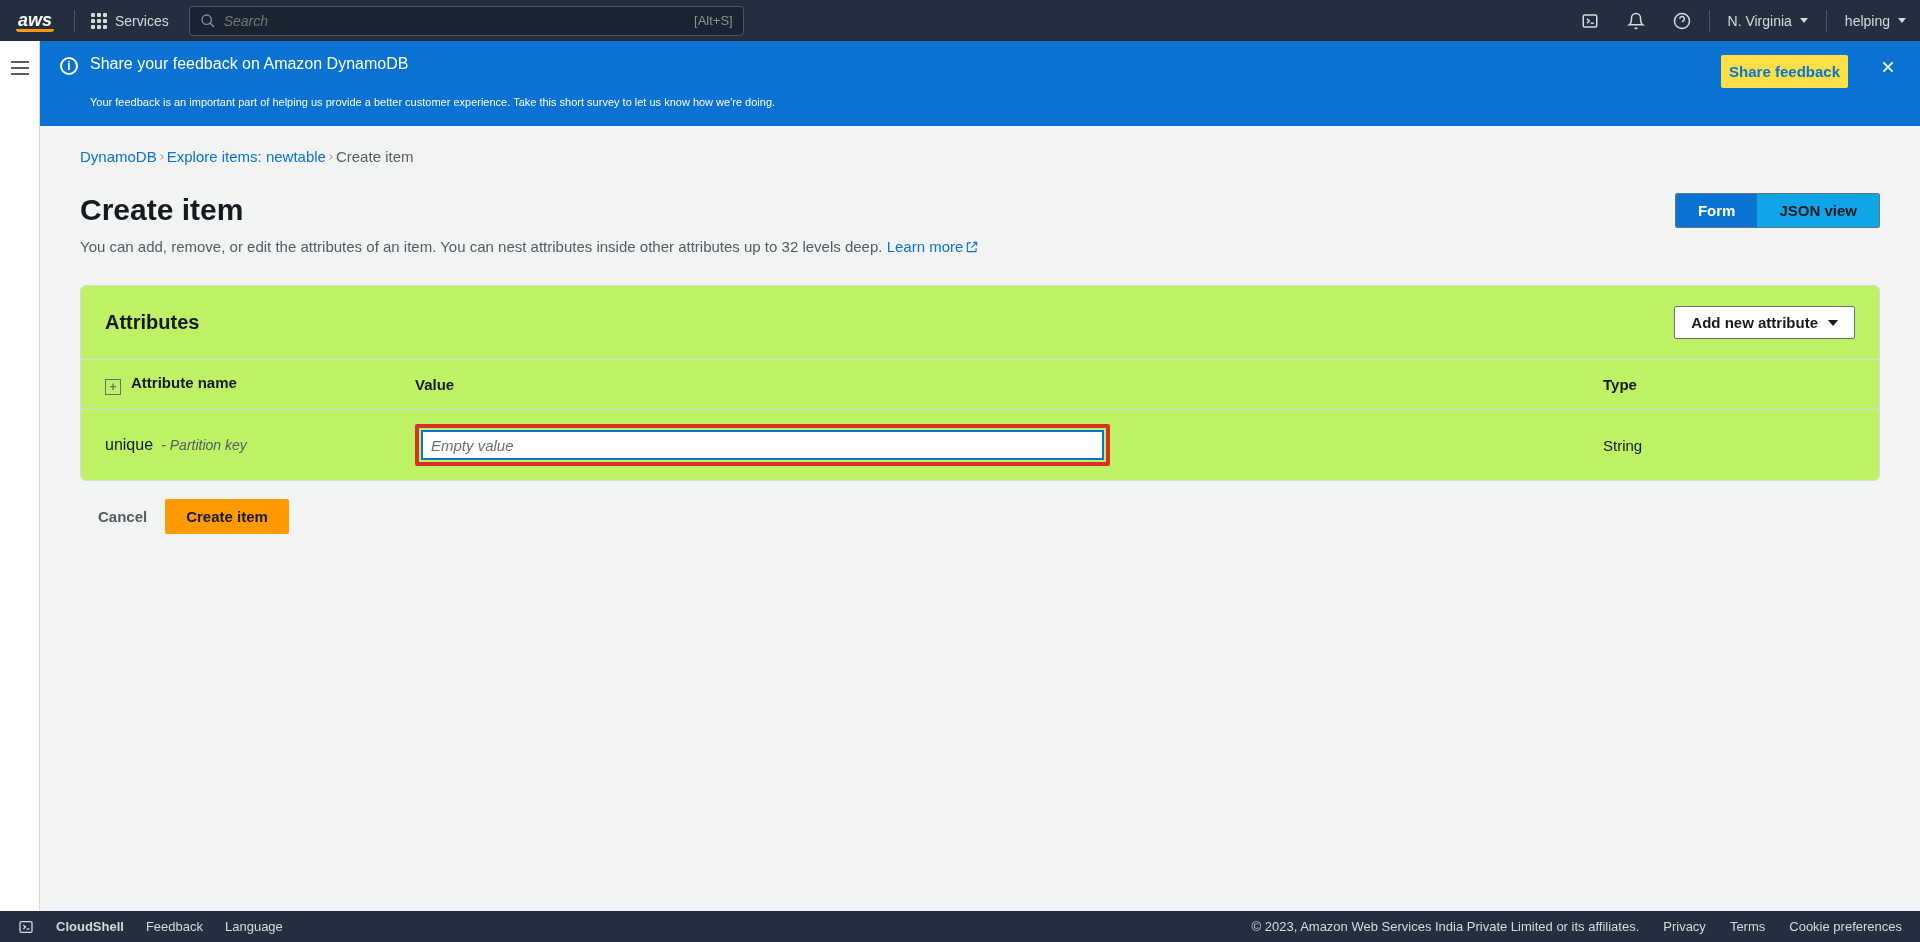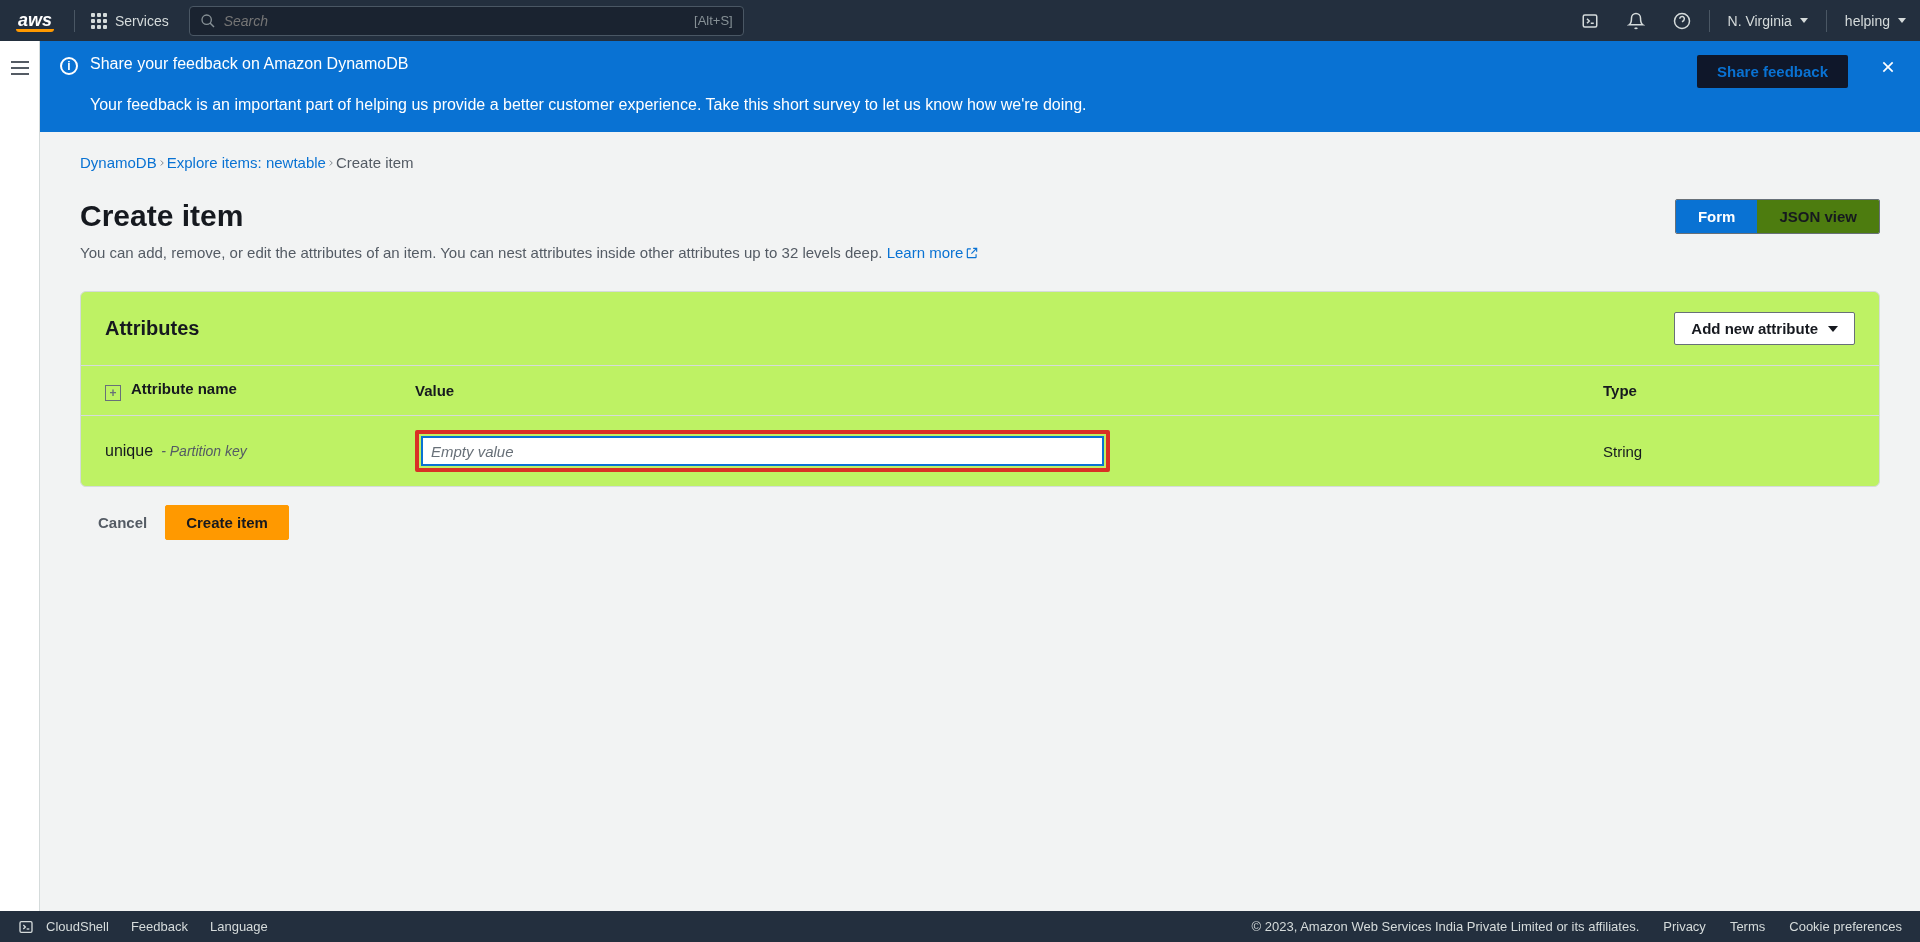--- a/index.html
+++ b/index.html
@@ -33,39 +33,39 @@
 .hamburger span { height: 2px; background: #545b64; }
 
 
 .main-area { flex: 1; display: flex; flex-direction: column; overflow: auto; }
 
 
 .feedback-banner { background: #0972d3; color: #ffffff; padding: 14px 20px 18px 20px; display: flex; align-items: flex-start; gap: 12px; }
 .info-icon-circle { width: 18px; height: 18px; border: 2px solid #ffffff; border-radius: 50%; display: flex; align-items: center; justify-content: center; font-size: 12px; font-weight: bold; flex-shrink: 0; margin-top: 2px; }
 .banner-text { flex: 1; }
 .banner-title { font-weight: normal; font-size: 16px; margin-bottom: 6px; }
-.banner-desc { font-size: 16px; margin-top: 23px; }
-.share-btn { background: #0f172a; color: #0972d3; border: none; padding: 8px 20px; border-radius: 2px; font-weight: bold; font-size: 15px; cursor: pointer; }
+.banner-desc { font-size: 11px; margin-top: 23px; }
+.share-btn { background: #fde047; color: #0972d3; border: none; padding: 8px 8px; border-radius: 2px; font-weight: bold; font-size: 15px; cursor: pointer; }
 .close-banner { cursor: pointer; margin-left: 16px; padding: 4px; }
 .close-banner svg { width: 16px; height: 16px; stroke: #ffffff; stroke-width: 2.5; }
 
 
 .content { padding: 22px 40px 40px 40px; position: relative; }
 
 
 .breadcrumb { display: flex; align-items: center; font-size: 15px; margin-bottom: 28px; }
 .breadcrumb a { color: #0972d3; text-decoration: none; cursor: pointer; }
 .breadcrumb .sep svg { width: 10px; height: 10px; stroke: #687078; fill: none; stroke-width: 2; }
 .breadcrumb .current { color: #545b64; }
 
 
 .header-row { display: flex; align-items: flex-start; justify-content: space-between; margin-bottom: 10px; }
 .page-title { font-size: 30px; font-weight: 700; color: #16191f; }
 .view-toggle { display: flex; border: 1px solid #687078; border-radius: 2px; overflow: hidden; }
-.view-toggle button { padding: 8px 22px; border: none; background: #4d7c0f; font-size: 15px; font-weight: bold; cursor: pointer; color: #16191f; }
+.view-toggle button { padding: 8px 22px; border: none; background: #0ea5e9; font-size: 15px; font-weight: bold; cursor: pointer; color: #16191f; }
 .view-toggle button.active { background: #0972d3; color: #ffffff; }
 .header-desc { font-size: 15px; color: #545b64; margin-bottom: 28px; }
 .header-desc a { color: #0972d3; text-decoration: none; cursor: pointer; }
 .ext-link-icon { display: inline-block; vertical-align: -2px; margin-left: 2px; }
 .ext-link-icon svg { width: 14px; height: 14px; stroke: #0972d3; fill: none; stroke-width: 2; }
 
 
 .panel { background: #bef264; border: 1px solid #d5dbdb; border-radius: 6px; }
 .panel-header { display: flex; align-items: center; justify-content: space-between; padding: 20px 24px; border-bottom: 1px solid #d5dbdb; }
 .panel-title { font-size: 20px; font-weight: 700; color: #16191f; }
@@ -88,21 +88,21 @@
 .value-input::placeholder { font-style: italic; color: #687078; }
 
 
 .actions-row { display: flex; justify-content: flex-start; margin-top: 18px; }
 .cancel-btn { background: transparent; border: none; font-weight: bold; font-size: 15px; color: #545b64; padding: 8px 18px; cursor: pointer; }
 .create-btn { background: #ff9900; border: 1px solid #ff9900; font-weight: bold; font-size: 15px; color: #16191f; padding: 8px 20px; cursor: pointer; border-radius: 2px; }
 
 
 .footer { height: 31px; background: #232f3e; color: #d5dbdb; display: flex; align-items: center; font-size: 13px; padding: 0 18px; }
 .footer-left { display: flex; align-items: center; gap: 22px; }
-.cloudshell-btn { display: flex; align-items: center; gap: 12px; cursor: pointer; }
+.cloudshell-btn { display: flex; align-items: center; gap: 22px; cursor: pointer; font-weight: bold; }
 .cloudshell-btn svg { width: 16px; height: 16px; stroke: #d5dbdb; fill: none; stroke-width: 2; }
 .footer-link { cursor: pointer; }
 .footer-spacer { flex: 1; }
 .footer-right { display: flex; align-items: center; gap: 24px; }
 </style>
 </head>
 <body>
 
 <div class="topnav">
   <div class="aws-logo">

